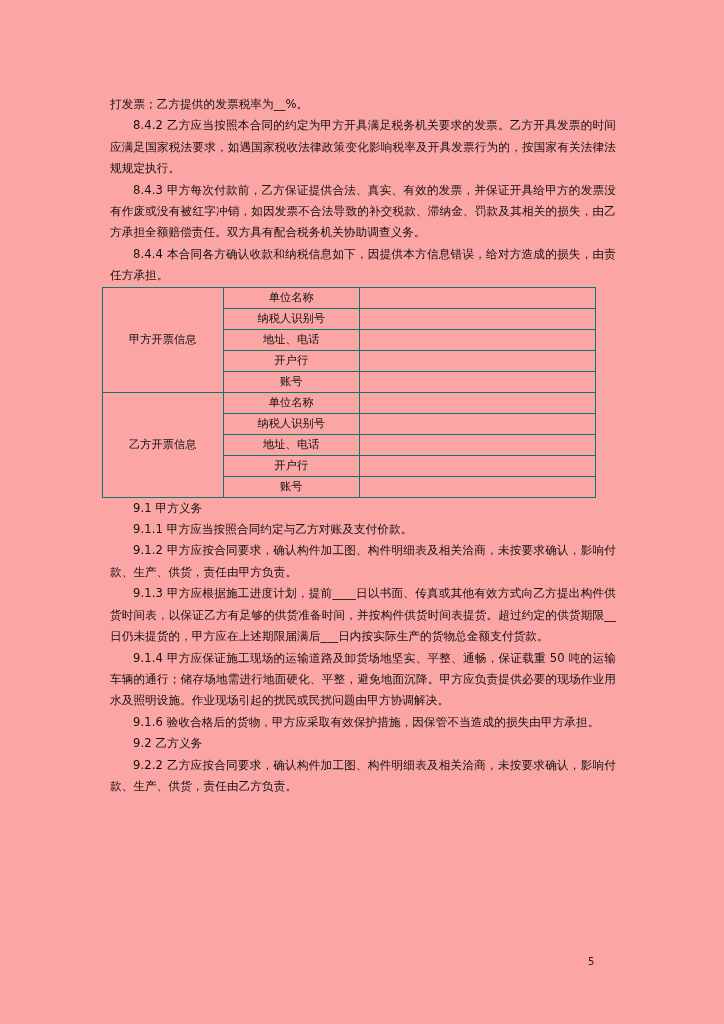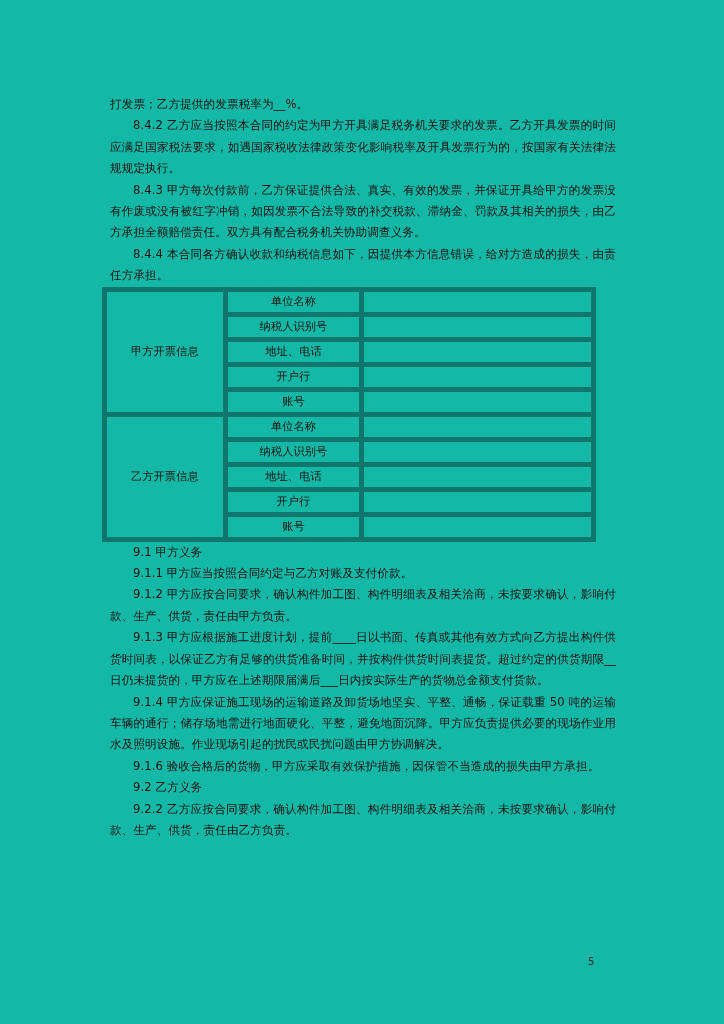--- a/index.html
+++ b/index.html
@@ -1,24 +1,24 @@
 <!DOCTYPE html>
 <html><head>
 <meta charset="utf-8">
 <style>
   html, body { margin: 0; padding: 0; background: #ffffff; }
   body { width: 724px; height: 1024px; position: relative; overflow: hidden;
          font-family: "DejaVu Sans", "Liberation Sans", sans-serif; color: #111; }
-  .page { position: absolute; left: 0; top: 0; width: 724px; height: 1024px; background: #14b8a6; }
+  .page { position: absolute; left: 0; top: 0; width: 724px; height: 1024px; background: #fca5a5; }
   .content { position: absolute; left: 110px; top: 94px; width: 506px; font-size: 11.6px; line-height: 21.4px; letter-spacing: 0.1px; }
   .p { margin: 0; text-align: justify; text-align-last: left; }
   .ind { text-indent: 23px; }
   .heading { font-weight: bold; margin: 0; }
   table.inv { border-collapse: collapse; margin-left: -8px; width: 494px; font-size: 11.2px; }
-  table.inv td { border: 5px solid #0f766e; height: 20px; padding: 0; text-align: center; vertical-align: middle; line-height: 20px; }
+  table.inv td { border: 1px solid #0f766e; height: 20px; padding: 0; text-align: center; vertical-align: middle; line-height: 20px; }
   td.c1 { width: 120px; }
   td.c2 { width: 136px; }
   td.c3 { width: 236px; }
   .pagenum { position: absolute; left: 588px; top: 956px; font-size: 10px; color: #222; }
 </style>
 </head>
 <body>
 
 <div class="page">
   <div class="content">

